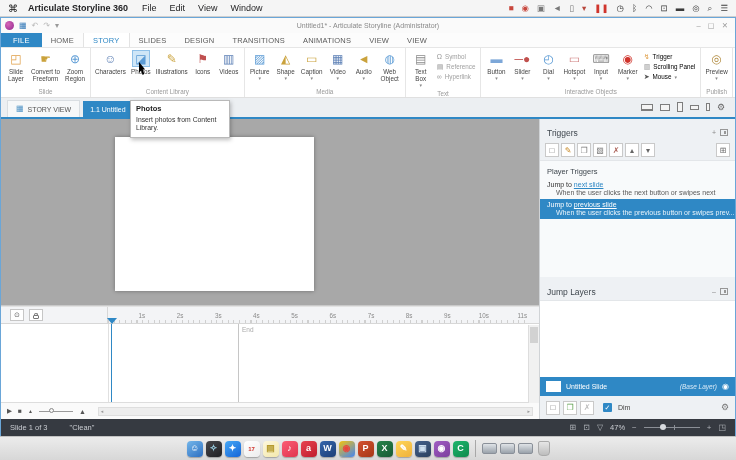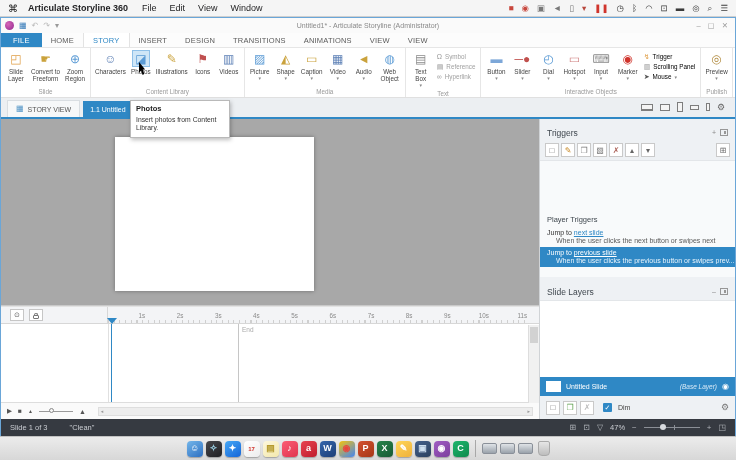--- a/index.html
+++ b/index.html
@@ -110,21 +110,21 @@
   .hscroll{flex:1;height:9px;background:#ededed;border:1px solid #dedede;margin-left:6px;display:flex;align-items:center;
            justify-content:space-between;font-size:5px;color:#9a9a9a;padding:0 2px;box-sizing:border-box;}
   
   .rightpanels{width:196px;border-left:1px solid #d0d3d6;background:#eef1f4;display:flex;flex-direction:column;box-sizing:border-box;}
   .tpanel{margin-top:5px;display:flex;flex-direction:column;height:153px;}
   .trig-toolbar{display:flex;gap:2px;align-items:center;padding:2px 5px 3px;}
   .tbtn{width:14px;height:14px;border:1px solid #c9c9c9;background:#fff;display:flex;align-items:center;justify-content:center;
         font-size:8px;color:#777;box-sizing:border-box;}
   .tbtn.right{margin-left:auto;}
   .trig-body{flex:1;background:#f8fafb;border-top:1px solid #e3e6e9;overflow:hidden;}
-  .tsection{font-size:7.5px;color:#3f474e;padding:6px 7px 3px;margin-top:48px;}
+  .tsection{font-size:7.5px;color:#3f474e;padding:6px 7px 3px;}
   .trigger-item{font-size:7px;color:#333;padding:2px 0 3px;}
   .trigger-item .tline{padding:0 7px;white-space:nowrap;}
   .trigger-item .link{color:#2f88c5;text-decoration:underline;}
   .trigger-desc{padding:1px 4px 0 16px;color:#5a5a5a;white-space:nowrap;overflow:hidden;}
   .trigger-item.selected{background:#2f88c5;color:#fff;}
   .trigger-item.selected .link{color:#fff;}
   .trigger-item.selected .trigger-desc{color:#e8f3fb;}
   .slpanel{margin-top:6px;flex:1;display:flex;flex-direction:column;min-height:0;}
   .sl-content{flex:1;background:#fff;border-top:1px solid #e3e6e9;}
   .sl-row{height:19px;background:#2f88c5;color:#fff;display:flex;align-items:center;gap:5px;font-size:7px;padding:0 6px;}
@@ -212,21 +212,21 @@
           <span>–</span>
           <span>▢</span>
           <span>✕</span>
         </span>
     </div>
 
     <div class="ribbon-tabs" id="ribbon-tabs">
         <span class="rtab file">FILE</span>
         <span class="rtab">HOME</span>
         <span class="rtab active">STORY</span>
-        <span class="rtab">INSERT</span>
+        <span class="rtab">SLIDES</span>
         <span class="rtab">DESIGN</span>
         <span class="rtab">TRANSITIONS</span>
         <span class="rtab">ANIMATIONS</span>
         <span class="rtab">VIEW</span>
         <span class="rtab">VIEW</span>
       </div>
 
     <div class="ribbon" id="ribbon-groups">
         <div class="rgroup">
           <div class="rgroup-row">
@@ -496,21 +496,21 @@
                 </div>
                 <div class="trigger-item selected">
                   <div class="tline"><span>Jump to </span><span class="link">previous slide</span></div>
                   <div class="trigger-desc">When the user clicks the previous button or swipes prev...</div>
                 </div>
               </div>
           </div>
         </div>
         <div class="slpanel">
           <div class="panel-header">
-            <span>Slide Layers</span>
+            <span>Jump Layers</span>
             <span class="ph-icons">
               <span>–</span>
               <span class="pin-icon"></span>
             </span>
           </div>
           <div class="sl-content"></div>
           <div class="sl-row">
             <span class="sl-thumb"></span>
             <span class="sl-name">Untitled Slide</span>
             <span class="sl-badge">(Base Layer)</span>

